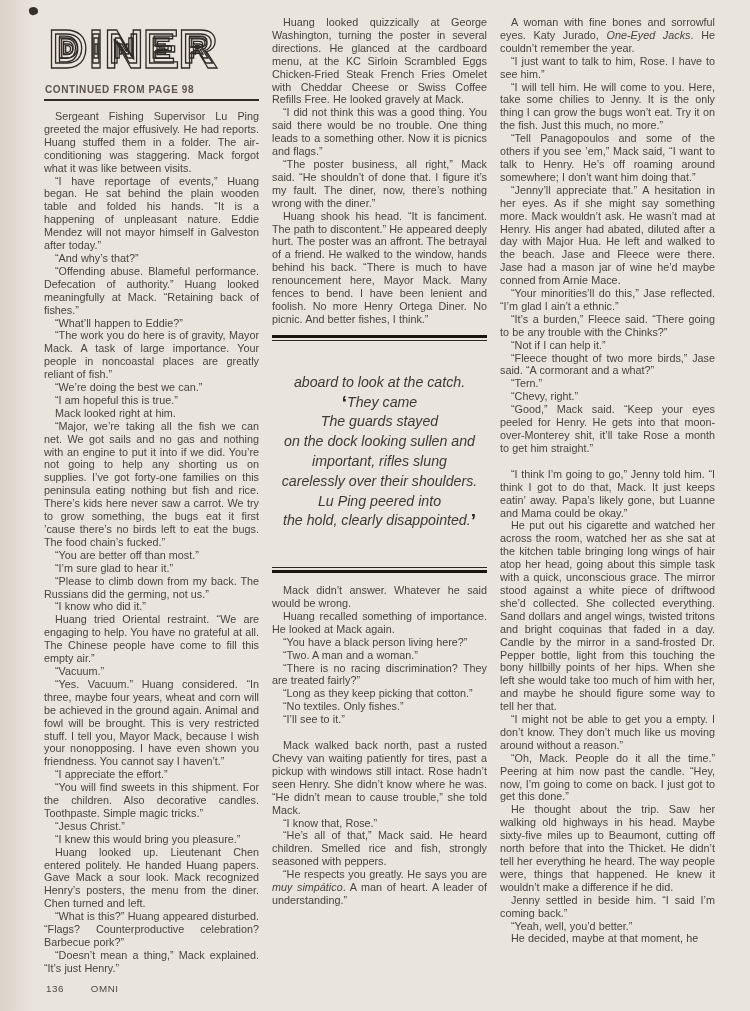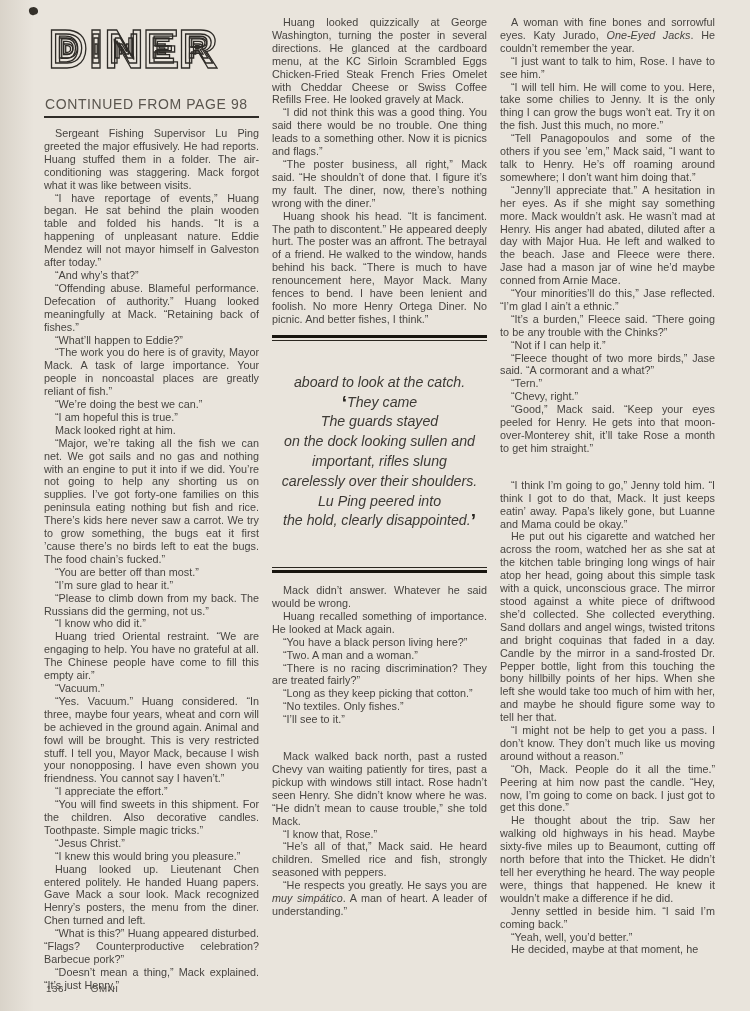--- a/index.html
+++ b/index.html
@@ -22,32 +22,33 @@
     background:#34302a;border-radius:45% 55% 50% 50%;transform:rotate(-12deg);
   }
   .columns{
     position:absolute;left:44px;top:16px;
     display:flex;gap:13px;
   }
   .col{width:215px;}
   .col-header{margin-bottom:7px;}
   .logo-wrap{height:56px;margin-top:4px;}
   .continued{
-    font-size:14px;letter-spacing:.6px;color:#5a554e;
-    margin:20px 0 4px 1px;
+    font-size:10px;letter-spacing:.6px;color:#5a554e;
+    margin:8px 0 4px 1px;
+    font-weight:bold;
   }
   .header-rule{border-bottom:2px solid #2f2c28;margin-bottom:9px;}
   .para{
     margin:0;
     font-size:10.8px;line-height:12.9px;
     text-align:justify;text-indent:11px;
     word-spacing:.2px;
   }
   .para em{font-style:italic;margin-top:17px;}
-  .scene-break{margin-top:24px;}
+  .scene-break{margin-top:13px;}
   .pq-rule-top{height:2px;border-top:3px solid #18150f;border-bottom:1px solid #2a2620;margin-top:9px;}
   .pq-rule-bottom{height:2px;border-top:1px solid #2a2620;border-bottom:3px solid #18150f;margin-bottom:11px;}
   .pull-quote{
     padding:32px 2px 36px 2px;
     font-style:italic;
     font-size:14.2px;line-height:19.8px;
     text-align:center;color:#3d3a35;
   }
   .pq-mark{
     font-weight:bold;font-style:normal;font-size:1.35em;
@@ -168,21 +169,21 @@
           <p class="para">“Jenny’ll appreciate that.” A hesitation in her eyes. As if she might say something more. Mack wouldn’t ask. He wasn’t mad at Henry. His anger had abated, diluted after a day with Major Hua. He left and walked to the beach. Jase and Fleece were there. Jase had a mason jar of wine he’d maybe conned from Arnie Mace.</p>
           <p class="para">“Your minorities’ll do this,” Jase reflected. “I’m glad I ain’t a ethnic.”</p>
           <p class="para">“It’s a burden,” Fleece said. “There going to be any trouble with the Chinks?”</p>
           <p class="para">“Not if I can help it.”</p>
           <p class="para">“Fleece thought of two more birds,” Jase said. “A cormorant and a what?”</p>
           <p class="para">“Tern.”</p>
           <p class="para">“Chevy, right.”</p>
           <p class="para">“Good,” Mack said. “Keep your eyes peeled for Henry. He gets into that moon-over-Monterey shit, it’ll take Rose a month to get him straight.”</p>
           <p class="para scene-break">“I think I’m going to go,” Jenny told him. “I think I got to do that, Mack. It just keeps eatin’ away. Papa’s likely gone, but Luanne and Mama could be okay.”</p>
           <p class="para">He put out his cigarette and watched her across the room, watched her as she sat at the kitchen table bringing long wings of hair atop her head, going about this simple task with a quick, unconscious grace. The mirror stood against a white piece of driftwood she’d collected. She collected everything. Sand dollars and angel wings, twisted tritons and bright coquinas that faded in a day. Candle by the mirror in a sand-frosted Dr. Pepper bottle, light from this touching the bony hillbilly points of her hips. When she left she would take too much of him with her, and maybe he should figure some way to tell her that.</p>
-          <p class="para">“I might not be help to get you a pass. I don’t know. They don’t much like us moving around without a reason.”</p>
+          <p class="para">“I might not be able to get you a empty. I don’t know. They don’t much like us moving around without a reason.”</p>
           <p class="para">“Oh, Mack. People do it all the time.” Peering at him now past the candle. “Hey, now, I’m going to come on back. I just got to get this done.”</p>
           <p class="para">He thought about the trip. Saw her walking old highways in his head. Maybe sixty-five miles up to Beaumont, cutting off north before that into the Thicket. He didn’t tell her everything he heard. The way people were, things that happened. He knew it wouldn’t make a difference if he did.</p>
           <p class="para">Jenny settled in beside him. “I said I’m coming back.”</p>
           <p class="para">“Yeah, well, you’d better.”</p>
           <p class="para">He decided, maybe at that moment, he</p>
         </div>
     </div>
 
   </div>
 

